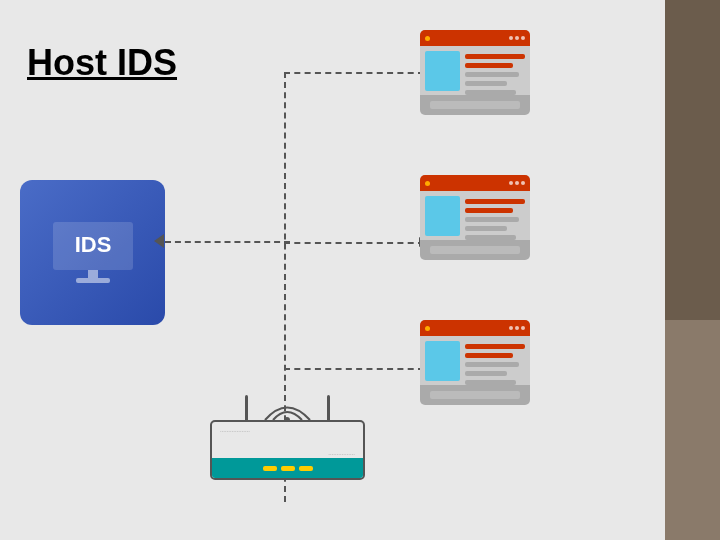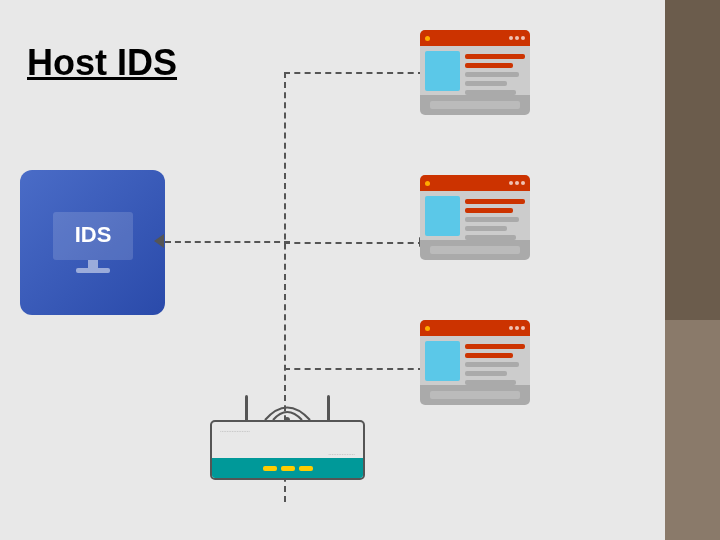--- a/index.html
+++ b/index.html
@@ -39,21 +39,21 @@
       font-weight: bold;
       text-decoration: underline;
       color: #000;
       margin-top: 16px;
     }
 
     
     .ids-box {
       position: absolute;
       left: 20px;
-      top: 170px;
+      top: 180px;
       width: 145px;
       height: 145px;
       background: linear-gradient(135deg, #4a6cc7, #2a4aaa);
       border-radius: 12px;
       display: flex;
       flex-direction: column;
       align-items: center;
       justify-content: center;
     }
 

